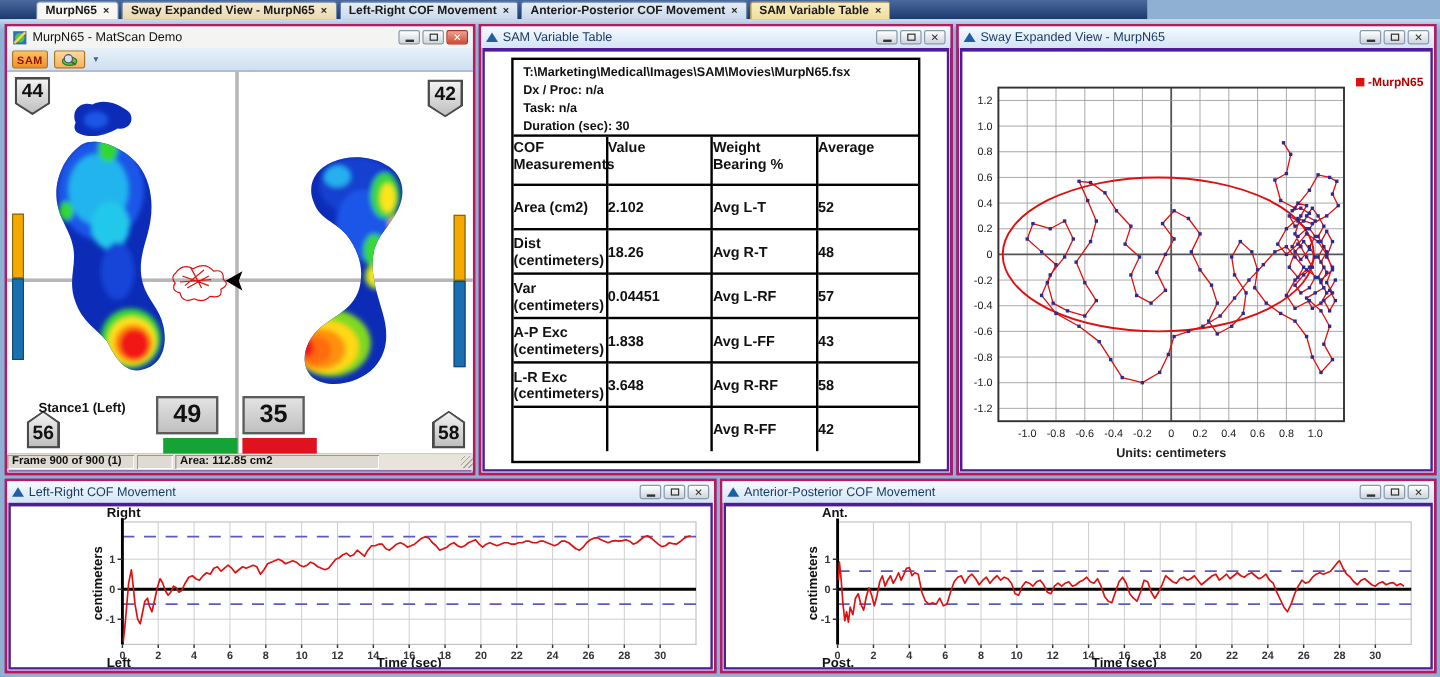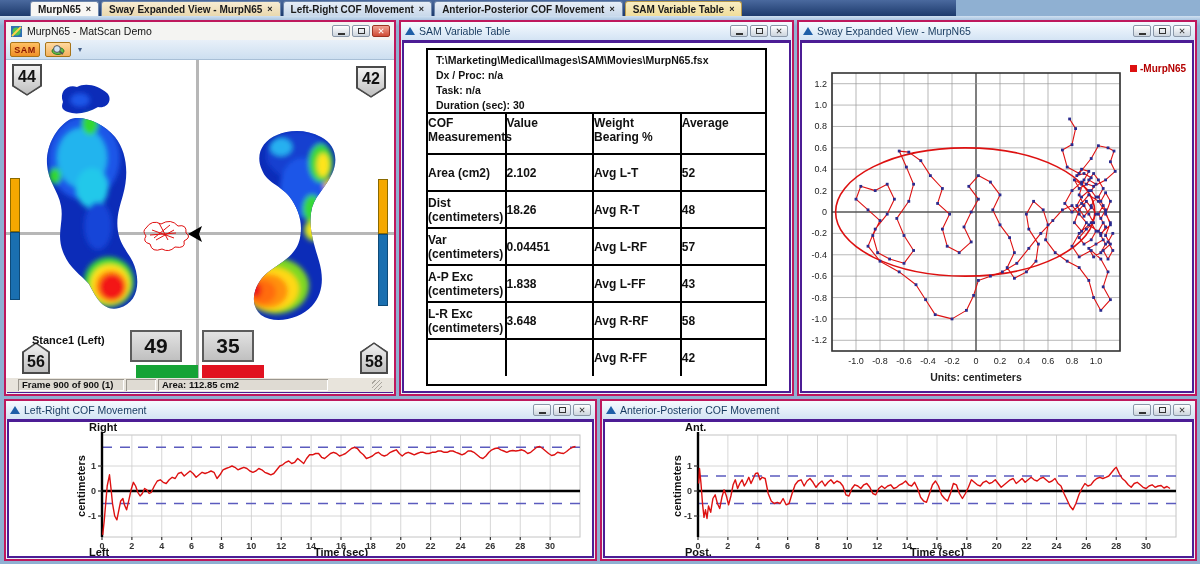--- a/index.html
+++ b/index.html
@@ -54,21 +54,21 @@
   .shield .outer,.shield .inner { position:absolute; }
   .sh-down { clip-path:polygon(0 0,100% 0,100% 70%,50% 100%,0 70%); }
   .sh-up   { clip-path:polygon(50% 0,100% 30%,100% 100%,0 100%,0 30%); }
   .shield .outer { inset:0; background:#4a4a4a; }
   .shield .inner { inset:2px; background:linear-gradient(180deg,#f2f2f2,#bfbfbf); }
   .shield span { position:absolute; width:100%; text-align:center; font-size:16px; font-weight:bold; color:#111; top:4px;}
   .sqbadge { position:absolute; width:52px; height:32px; border:2px solid #5c5c5c; background:linear-gradient(180deg,#e2e2e2,#c0c0c0);
     display:flex; align-items:center; justify-content:center; font-size:21px; font-weight:bold; color:#111; }
   .stance { position:absolute; font-size:11px; font-weight:bold; color:#111; }
   .wbar { position:absolute; height:13px; }
-  .statusA { height:14px; background:#e8e4dc; display:flex; gap:2px; padding:1px 12px; align-items:center; }
+  .statusA { height:14px; background:#e8e4dc; display:flex; gap:2px; padding:1px 0; align-items:center; }
   .scell { height:12px; background:#dfdbd3; box-shadow:inset 1px 1px 0 #9a968e, inset -1px -1px 0 #fff;
     font-size:9.5px; font-weight:bold; color:#111; padding:0 4px; line-height:12px; white-space:nowrap; }
   .grip { margin-left:auto; width:10px; height:10px;
     background:repeating-linear-gradient(135deg,transparent 0 2px,#a9a59d 2px 3px); }
 
   
   #winB { left:399px; top:20px; width:395px; height:376px; }
   #winB .content { top:21px; padding:5px 22px; }
   .vt-box { border:2px solid #000; height:100%; }
   .vt-info { border-bottom:2px solid #000; padding:3px 8px; height:64px; }

